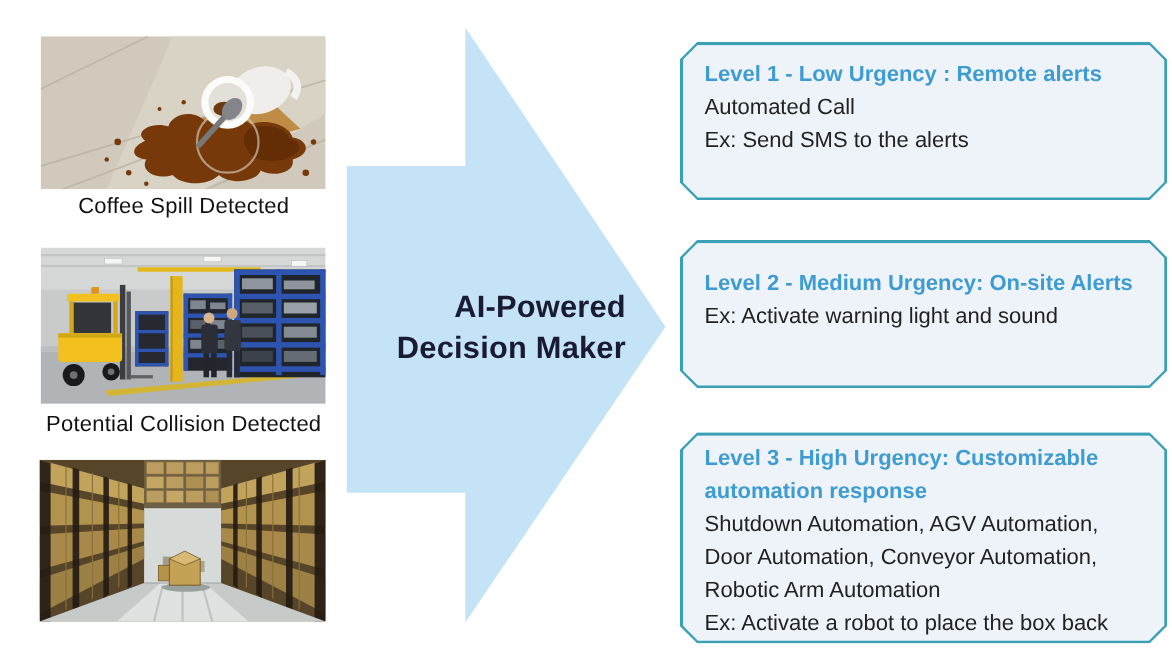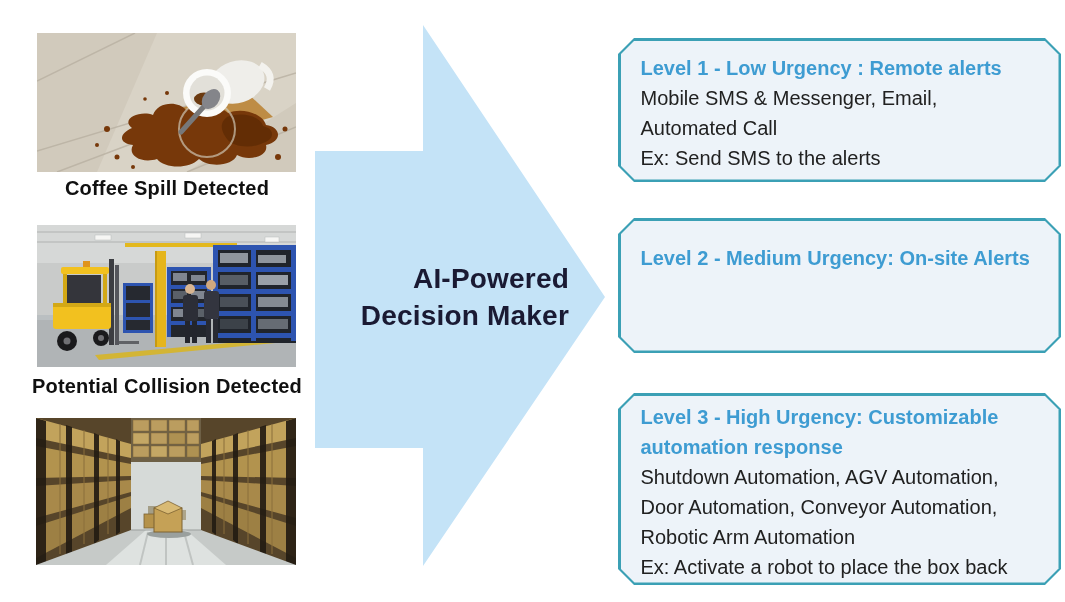--- a/index.html
+++ b/index.html
@@ -4,21 +4,21 @@
 <style>
   html,body { margin:0; padding:0; background:#ffffff; }
   .canvas {
     position:relative; width:1065px; height:602px;
     background:var(--background,#ffffff);
     font-family:"Liberation Sans", sans-serif; overflow:hidden;
   }
   figure.scenario { position:absolute; margin:0; padding:0; }
   figure.scenario svg { display:block; width:100%; height:100%; }
   .caption {
-    position:absolute; text-align:center; font-size:20px; font-weight:700;
+    position:absolute; text-align:center; font-size:20px; font-weight:400;
     color:var(--caption-text,#101010); letter-spacing:0.2px; white-space:nowrap;
   }
   .arrow-svg { position:absolute; left:315px; top:25px; width:290px; height:541px; }
   .arrow-fill { fill:var(--arrow-fill,#c4e3f7); }
   .arrow-label {
     position:absolute; left:327px; top:260px; width:242px; text-align:right;
     font-weight:700; font-size:28px; line-height:37px;
     color:var(--arrow-text,#1a1a33); letter-spacing:0.2px;
   }
   .level-box {
@@ -274,31 +274,31 @@
   </svg>
   <div class="arrow-label">
     <div>AI-Powered</div>
     <div>Decision Maker</div>
   </div>
 
   <div class="level-box" style="top:38px; height:144px">
     <div class="level-inner">
       <div class="level-content" style="padding:12px 20px">
         <div class="level-title">Level 1 - Low Urgency : Remote alerts</div>
-        <div class="level-line">Mobile SMS &amp; Messenger, Email,</div>
         <div class="level-line">Automated Call</div>
         <div class="level-example">Ex: Send SMS to the alerts</div>
       </div>
     </div>
   </div>
 
   <div class="level-box" style="top:218px; height:135px">
     <div class="level-inner">
       <div class="level-content" style="padding:22px 20px">
         <div class="level-title">Level 2 - Medium Urgency: On-site Alerts</div>
+        <div class="level-example">Ex: Activate warning light and sound</div>
       </div>
     </div>
   </div>
 
   <div class="level-box" style="top:393px; height:192px">
     <div class="level-inner">
       <div class="level-content" style="padding:6px 20px">
         <div class="level-title">Level 3 - High Urgency: Customizable automation response</div>
         <div class="level-line">Shutdown Automation, AGV Automation,</div>
         <div class="level-line">Door Automation, Conveyor Automation,</div>

